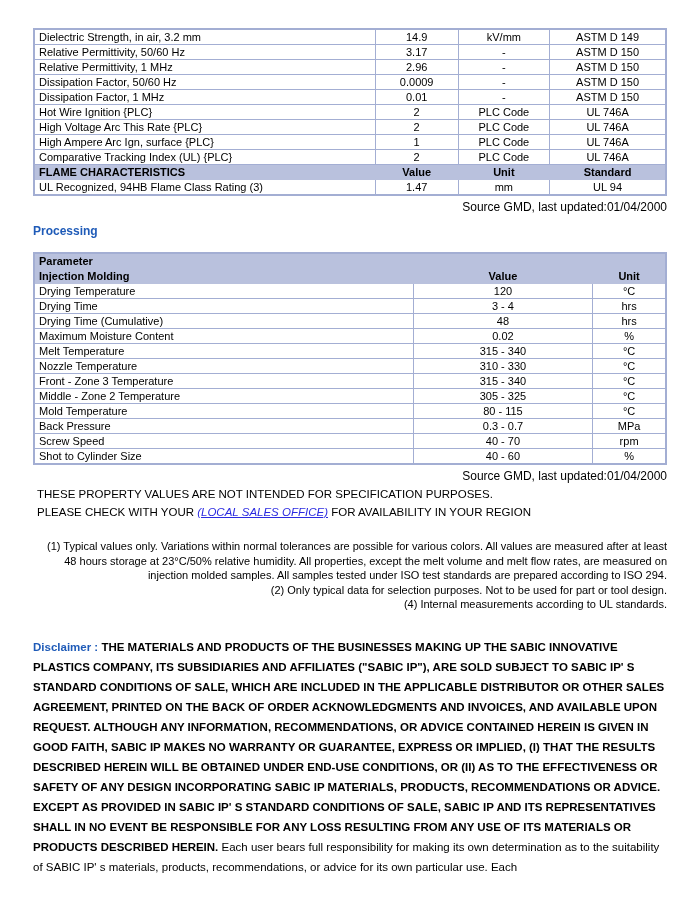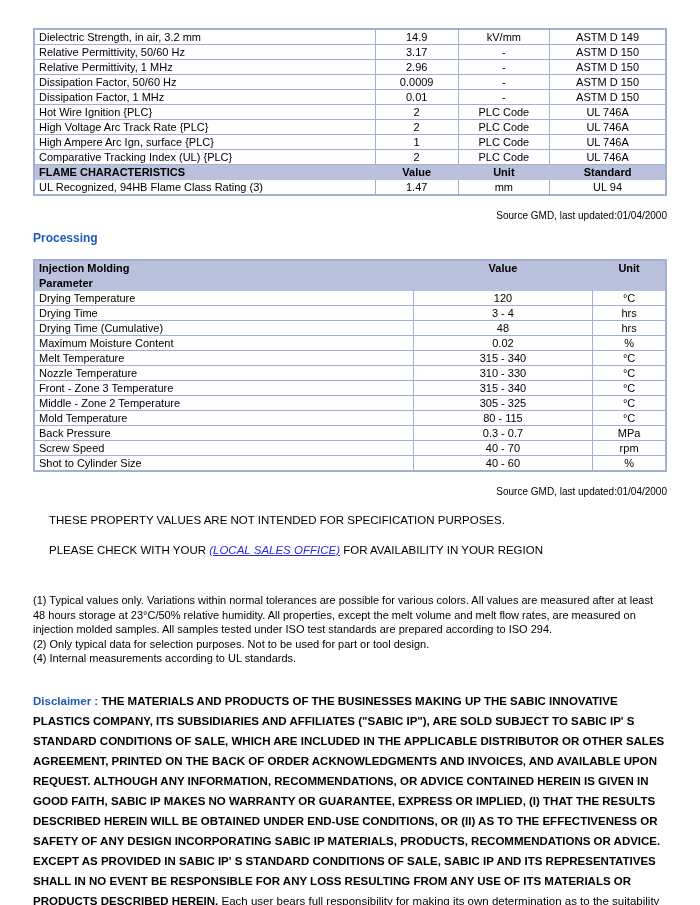--- a/index.html
+++ b/index.html
@@ -37,40 +37,40 @@
     white-space: nowrap;
   }
   table.props td.c { text-align: center; }
   table.props tr.hdr td {
     background: var(--header-bg, #b9c1dd);
     border-color: var(--header-bg, #b9c1dd);
     font-weight: bold;
   }
   .source {
     text-align: right;
-    font-size: 10px;
-    margin-top: 14px;
+    font-size: 12px;
+    margin-top: 4px;
   }
   .section-heading {
     color: var(--heading-blue, #1f5bb8);
     font-weight: bold;
     font-size: 12px;
     margin: 10px 0 0 0;
   }
   .tbl2 { margin-top: 14px; }
-  p.bodyline { margin: 16px; font-size: 11.5px; line-height: 14px; }
+  p.bodyline { margin: 4px; font-size: 11.5px; line-height: 14px; }
   .spec-line { margin-top: 14px; }
   .check-line { margin-top: 14px; }
   a.sales-link {
     color: var(--link-blue, #2a2ae0);
     text-decoration: underline;
     cursor: pointer;
     font-style: italic;
   }
-  .footnotes { margin-top: 36px; font-size: 11px; line-height: 14.5px; }
+  .footnotes { margin-top: 20px; font-size: 11px; line-height: 14.5px; text-align: right; }
   .footnotes div { margin: 0; }
   .disclaimer {
     margin-top: 25px;
     font-size: 11.5px;
     line-height: 20px;
     text-align: left;
   }
   .disc-label { color: var(--heading-blue, #1f5bb8); font-weight: bold; }
   .disc-bold { font-weight: bold; }
 </style>
@@ -124,21 +124,21 @@
         </tr>
 
         <tr>
           <td>Hot Wire Ignition {PLC}</td>
           <td class="c">2</td>
           <td class="c">PLC Code</td>
           <td class="c">UL 746A</td>
         </tr>
 
         <tr>
-          <td>High Voltage Arc Track Rate {PLC}</td>
+          <td>High Voltage Arc This Rate {PLC}</td>
           <td class="c">2</td>
           <td class="c">PLC Code</td>
           <td class="c">UL 746A</td>
         </tr>
 
         <tr>
           <td>High Ampere Arc Ign, surface {PLC}</td>
           <td class="c">1</td>
           <td class="c">PLC Code</td>
           <td class="c">UL 746A</td>
@@ -174,27 +174,27 @@
   <div class="section-heading">Processing</div>
 
   <table class="props tbl2">
     <colgroup>
       <col style="width:60%">
         <col style="width:28.4%">
         <col style="width:11.6%">
     </colgroup>
     <tbody>
       <tr class="hdr">
+        <td colspan="3">Parameter</td>
+      </tr>
+      <tr class="hdr">
         <td>Injection Molding</td>
         <td class="c">Value</td>
         <td class="c">Unit</td>
       </tr>
-      <tr class="hdr">
-        <td colspan="3">Parameter</td>
-      </tr>
     </tbody>
     <tbody>
 
         <tr>
           <td>Drying Temperature</td>
           <td class="c">120</td>
           <td class="c">°C</td>
         </tr>
 
         <tr>

